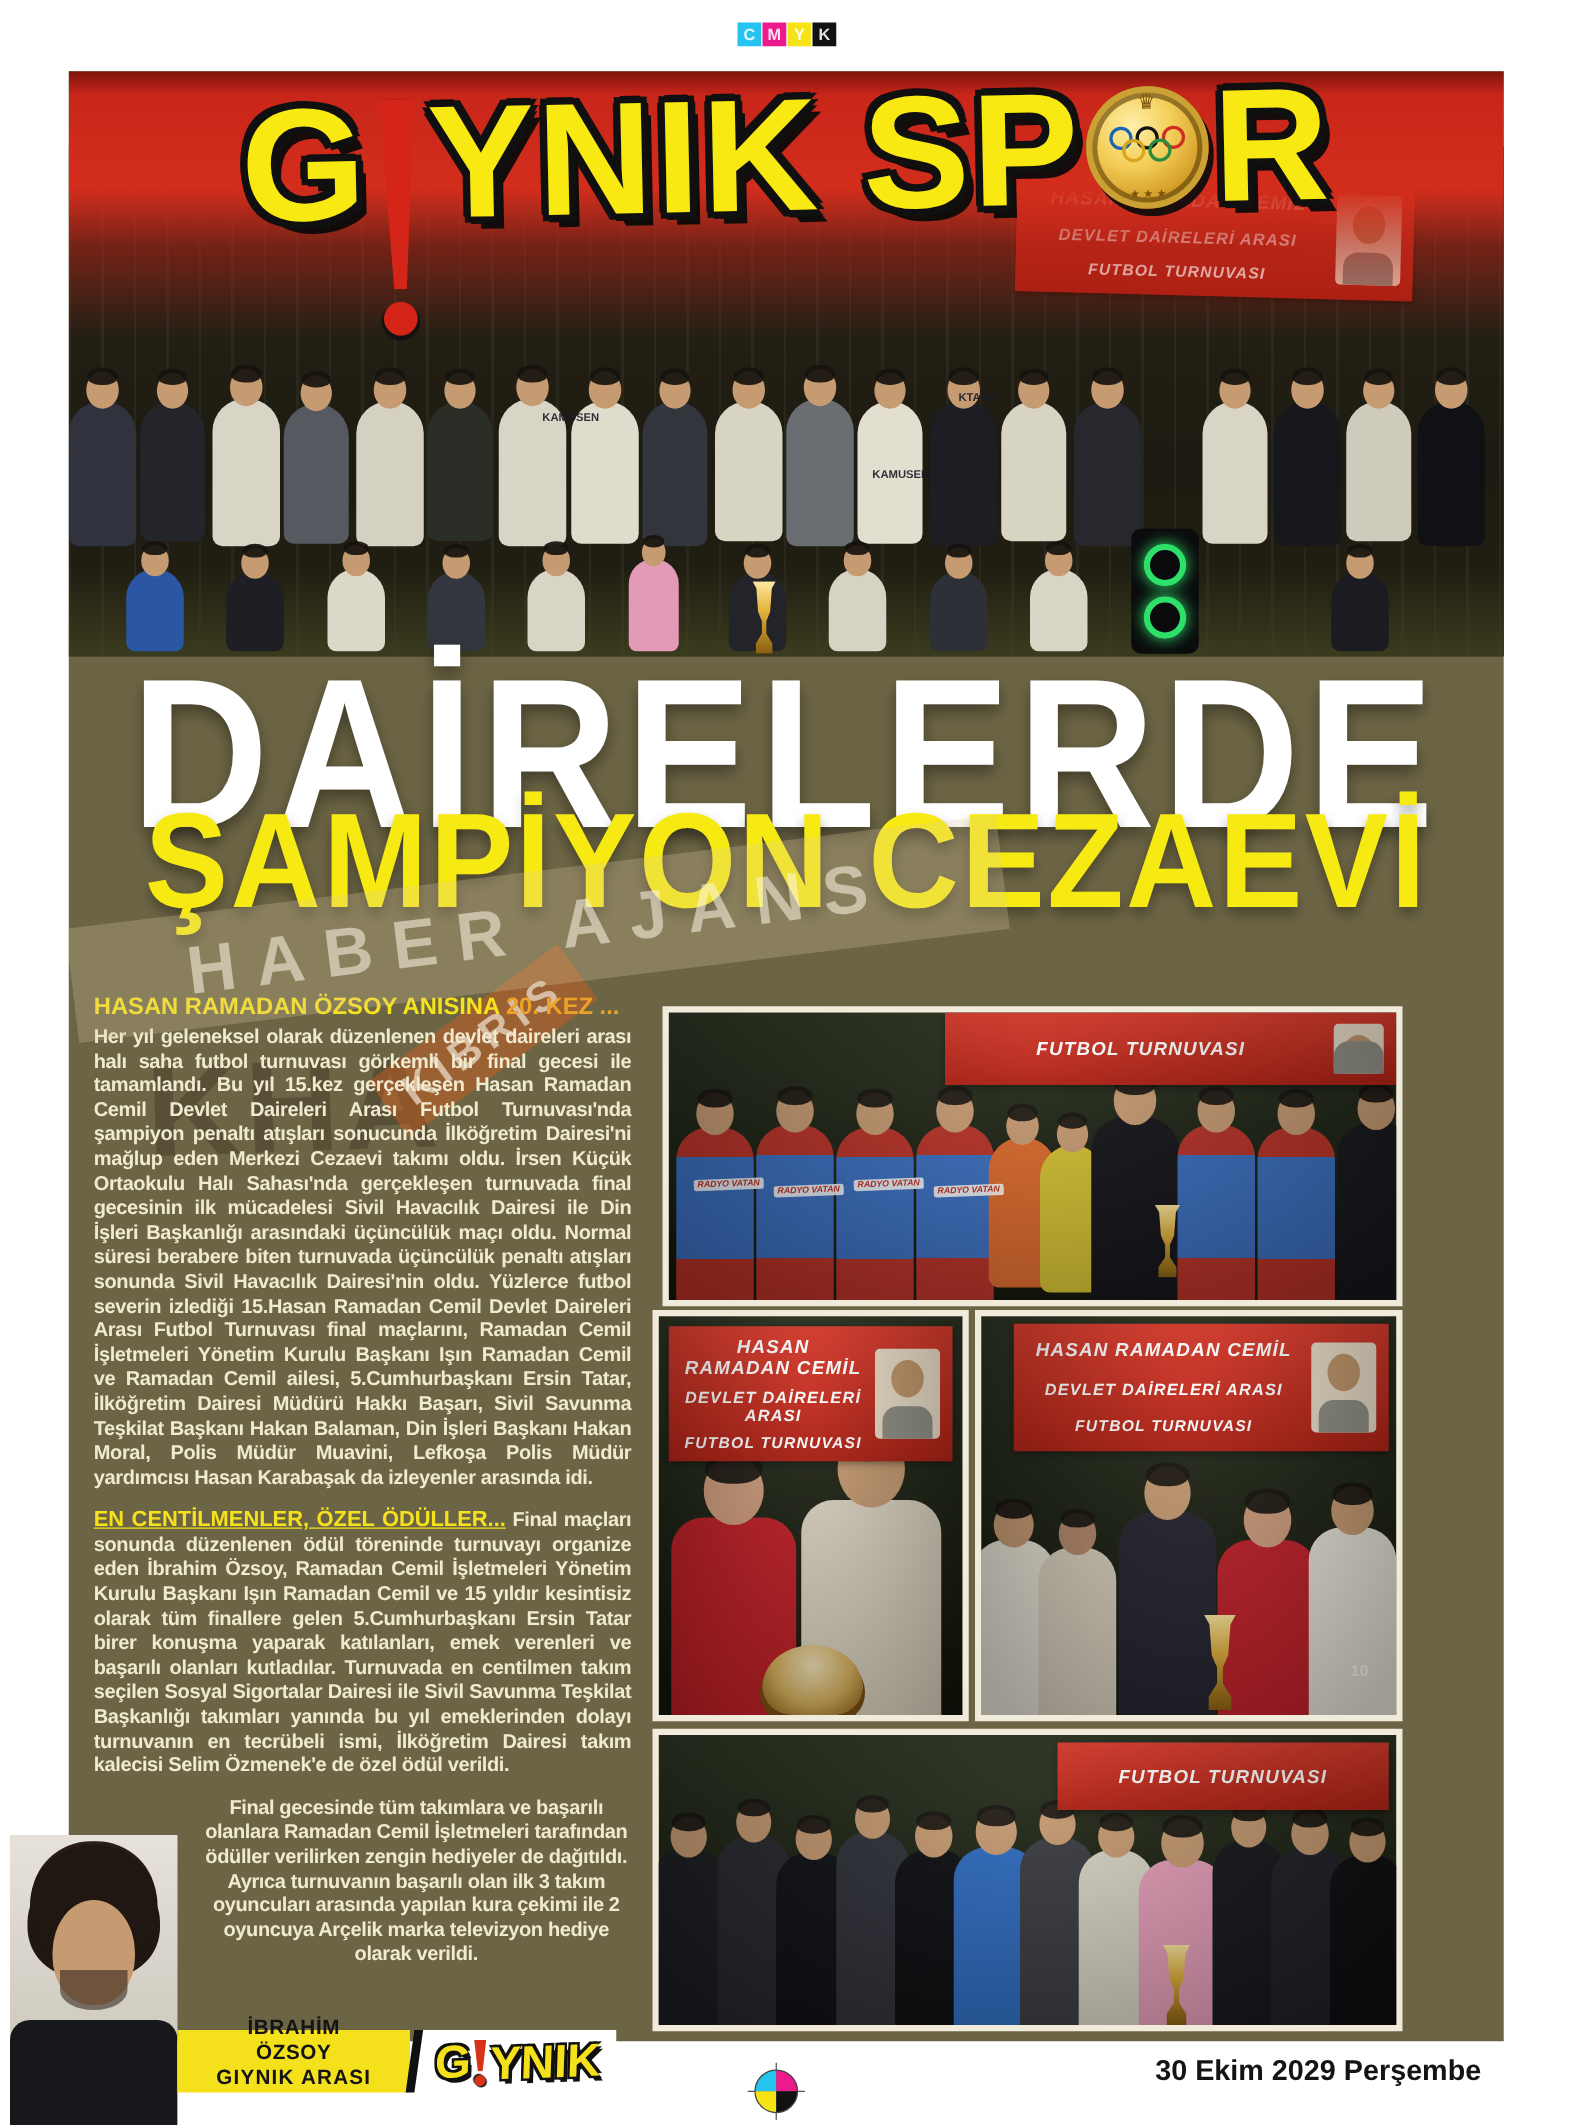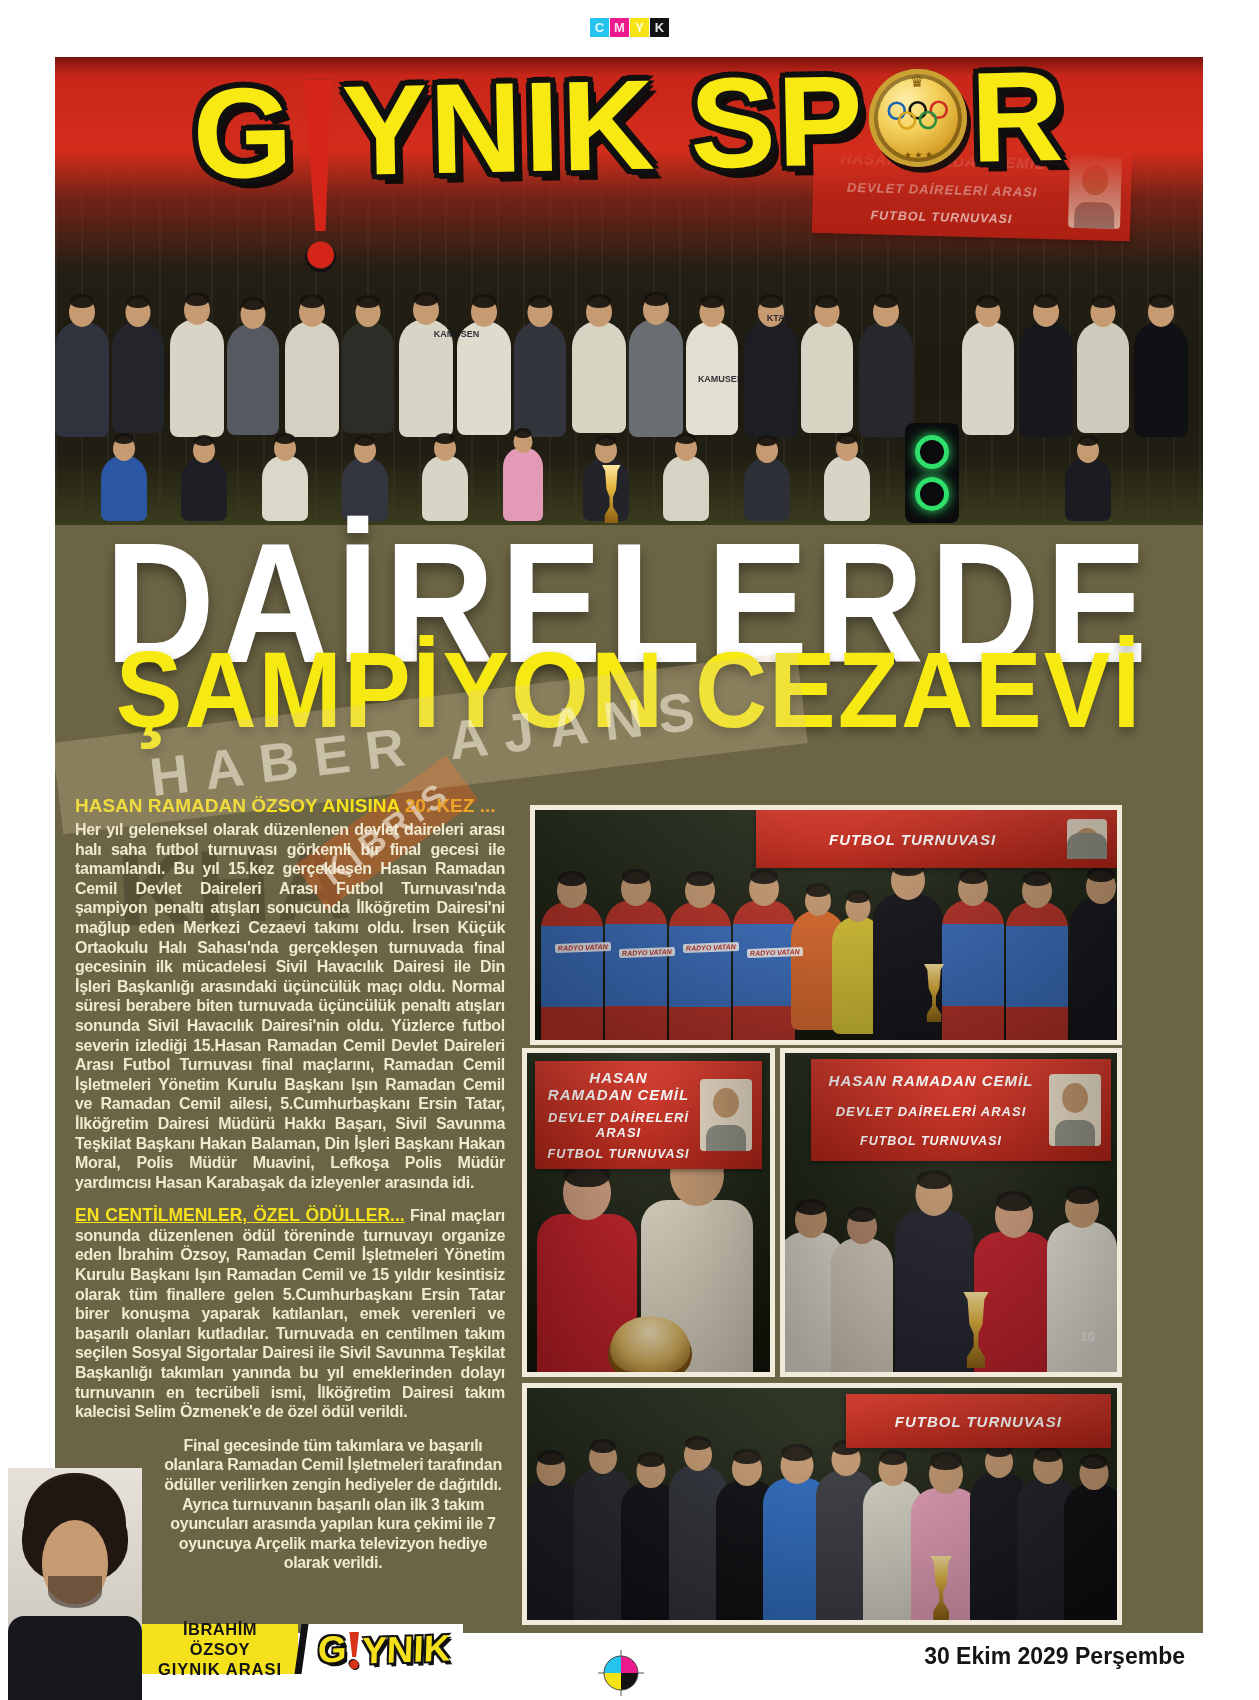--- a/index.html
+++ b/index.html
@@ -127,22 +127,22 @@
      background:#201612;
      box-shadow:-10px 14px 0 -8px #201612,10px 14px 0 -8px #201612,0 -4px 0 -1px #2a1d16;}
   .author-photo .face{position:absolute;top:52px;left:34px;width:66px;height:84px;
      border-radius:50% 50% 46% 46%;background:#c69b72;}
   .author-photo .beard{position:absolute;top:108px;left:40px;width:54px;height:32px;
      border-radius:0 0 50% 50%;background:rgba(40,26,18,.55);}
   .author-photo .body{position:absolute;bottom:0;left:0;width:134px;height:84px;
      border-radius:16px 16px 0 0;background:#17181c;}
 
   .credit{position:absolute;left:142px;top:1624px;height:50px;display:flex;z-index:11;}
-  .credit-text{background:#f4e11b;width:138px;display:flex;flex-direction:column;justify-content:center;
-     text-align:center;font-weight:bold;color:#141414;padding:2px 9px;}
+  .credit-text{background:#f4e11b;width:138px;display:flex;flex-direction:column;justify-content:flex-end;
+     text-align:center;font-weight:bold;color:#141414;padding:2px 24px;}
   .credit-text .c1{font-size:16.5px;line-height:20px;letter-spacing:0.5px;}
   .credit-text .c2{font-size:16.5px;line-height:20px;letter-spacing:1px;}
   .credit-divider{width:7px;background:#111;transform:skewX(-8deg);}
   .credit-logo{width:158px;background:#ffffff;display:flex;align-items:center;justify-content:center;
      transform:none;}
   .mini-brand{display:inline-block;font-size:37px;line-height:37px;font-weight:bold;color:#f4e11b;
      transform:rotate(-2deg) skewX(-4deg);
      text-shadow:-2px -2px 0 #111,2px -2px 0 #111,-2px 2px 0 #111,2px 2px 0 #111,3px 4px 0 #111;}
   .mini-excl{display:inline-block;position:relative;width:15px;height:40px;vertical-align:-8px;}
   .mini-excl .bar{position:absolute;top:3px;left:50%;transform:translateX(-50%);width:12px;height:25px;
@@ -307,21 +307,21 @@
     <div class="wm-kha">KHA</div>
     <div class="wm-kibris">KIBRIS</div>
 
     <div class="article">
       <div class="kicker">
         <span class="y">HASAN RAMADAN ÖZSOY ANISINA</span>
         <span class="o">20. KEZ ...</span>
       </div>
       <p>Her yıl geleneksel olarak düzenlenen devlet daireleri arası halı saha futbol turnuvası görkemli bir final gecesi ile tamamlandı. Bu yıl 15.kez gerçekleşen Hasan Ramadan Cemil Devlet Daireleri Arası Futbol Turnuvası'nda şampiyon penaltı atışları sonucunda İlköğretim Dairesi'ni mağlup eden Merkezi Cezaevi takımı oldu. İrsen Küçük Ortaokulu Halı Sahası'nda gerçekleşen turnuvada final gecesinin ilk mücadelesi Sivil Havacılık Dairesi ile Din İşleri Başkanlığı arasındaki üçüncülük maçı oldu. Normal süresi berabere biten turnuvada üçüncülük penaltı atışları sonunda Sivil Havacılık Dairesi'nin oldu. Yüzlerce futbol severin izlediği 15.Hasan Ramadan Cemil Devlet Daireleri Arası Futbol Turnuvası final maçlarını, Ramadan Cemil İşletmeleri Yönetim Kurulu Başkanı Işın Ramadan Cemil ve Ramadan Cemil ailesi, 5.Cumhurbaşkanı Ersin Tatar, İlköğretim Dairesi Müdürü Hakkı Başarı, Sivil Savunma Teşkilat Başkanı Hakan Balaman, Din İşleri Başkanı Hakan Moral, Polis Müdür Muavini, Lefkoşa Polis Müdür yardımcısı Hasan Karabaşak da izleyenler arasında idi.</p>
       <p><span class="kicker2">EN CENTİLMENLER, ÖZEL ÖDÜLLER...</span> <span>Final maçları sonunda düzenlenen ödül töreninde turnuvayı organize eden İbrahim Özsoy, Ramadan Cemil İşletmeleri Yönetim Kurulu Başkanı Işın Ramadan Cemil ve 15 yıldır kesintisiz olarak tüm finallere gelen 5.Cumhurbaşkanı Ersin Tatar birer konuşma yaparak katılanları, emek verenleri ve başarılı olanları kutladılar. Turnuvada en centilmen takım seçilen Sosyal Sigortalar Dairesi ile Sivil Savunma Teşkilat Başkanlığı takımları yanında bu yıl emeklerinden dolayı turnuvanın en tecrübeli ismi, İlköğretim Dairesi takım kalecisi Selim Özmenek'e de özel ödül verildi.</span></p>
-      <p class="para3">Final gecesinde tüm takımlara ve başarılı olanlara Ramadan Cemil İşletmeleri tarafından ödüller verilirken zengin hediyeler de dağıtıldı. Ayrıca turnuvanın başarılı olan ilk 3 takım oyuncuları arasında yapılan kura çekimi ile 7 oyuncuya Arçelik marka televizyon hediye olarak verildi.</p>
+      <p class="para3">Final gecesinde tüm takımlara ve başarılı olanlara Ramadan Cemil İşletmeleri tarafından ödüller verilirken zengin hediyeler de dağıtıldı. Ayrıca turnuvanın başarılı olan ilk 3 takım oyuncuları arasında yapılan kura çekimi ile 2 oyuncuya Arçelik marka televizyon hediye olarak verildi.</p>
     </div>
 
     <div class="photo photo1">
       <div class="banner" style="left:38%;right:0;top:0;height:48px">
         <span class="l3-big">FUTBOL TURNUVASI</span>
         <div class="portrait" style="width:40px;height:40px"></div>
       </div>
       <span class="jlabel" style="left:3.5%;top:58%">RADYO VATAN</span>
       <span class="jlabel" style="left:14.5%;top:60%">RADYO VATAN</span>
       <span class="jlabel" style="left:25.5%;top:58%">RADYO VATAN</span>

